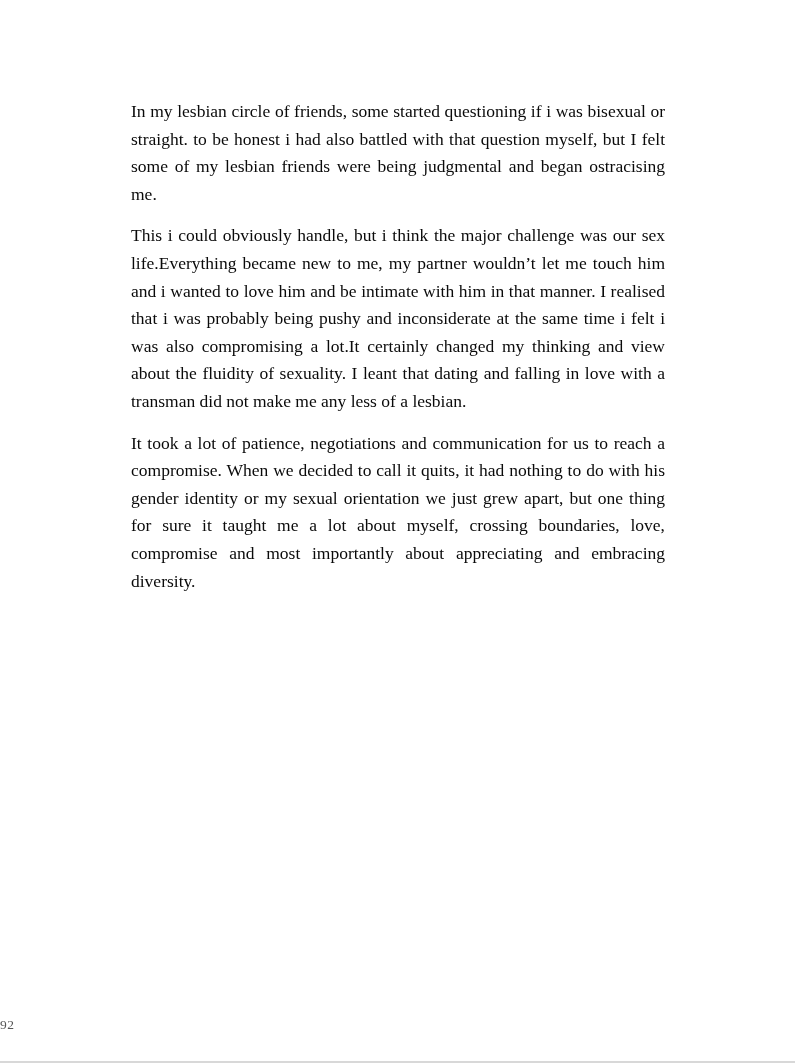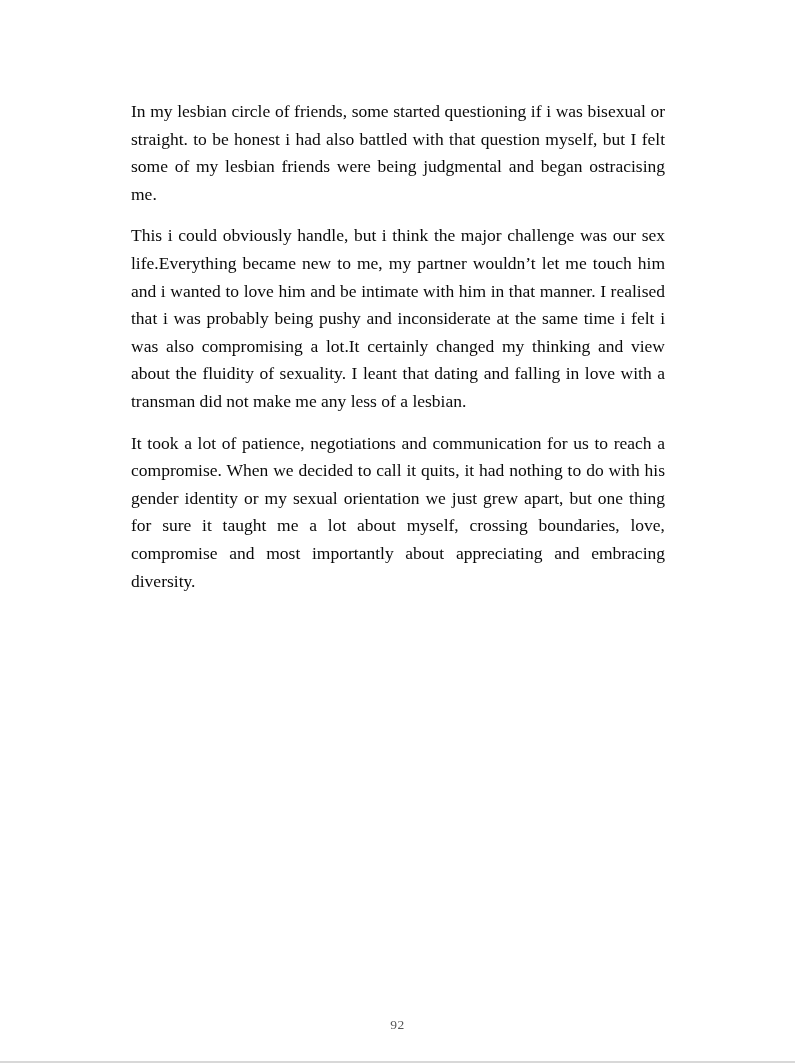--- a/index.html
+++ b/index.html
@@ -37,21 +37,21 @@
 
   .text-block p {
     margin-bottom: 14px;
   }
 
   .page-number {
     position: absolute;
     bottom: 28px;
     left: 0;
     width: 100%;
-    text-align: center;
+    text-align: left;
     font-size: 13.5px;
     color: #555555;
     letter-spacing: 0.5px;
   }
 </style>
 </head>
 <body>
 
 <div class="page">
   <div class="text-block">

